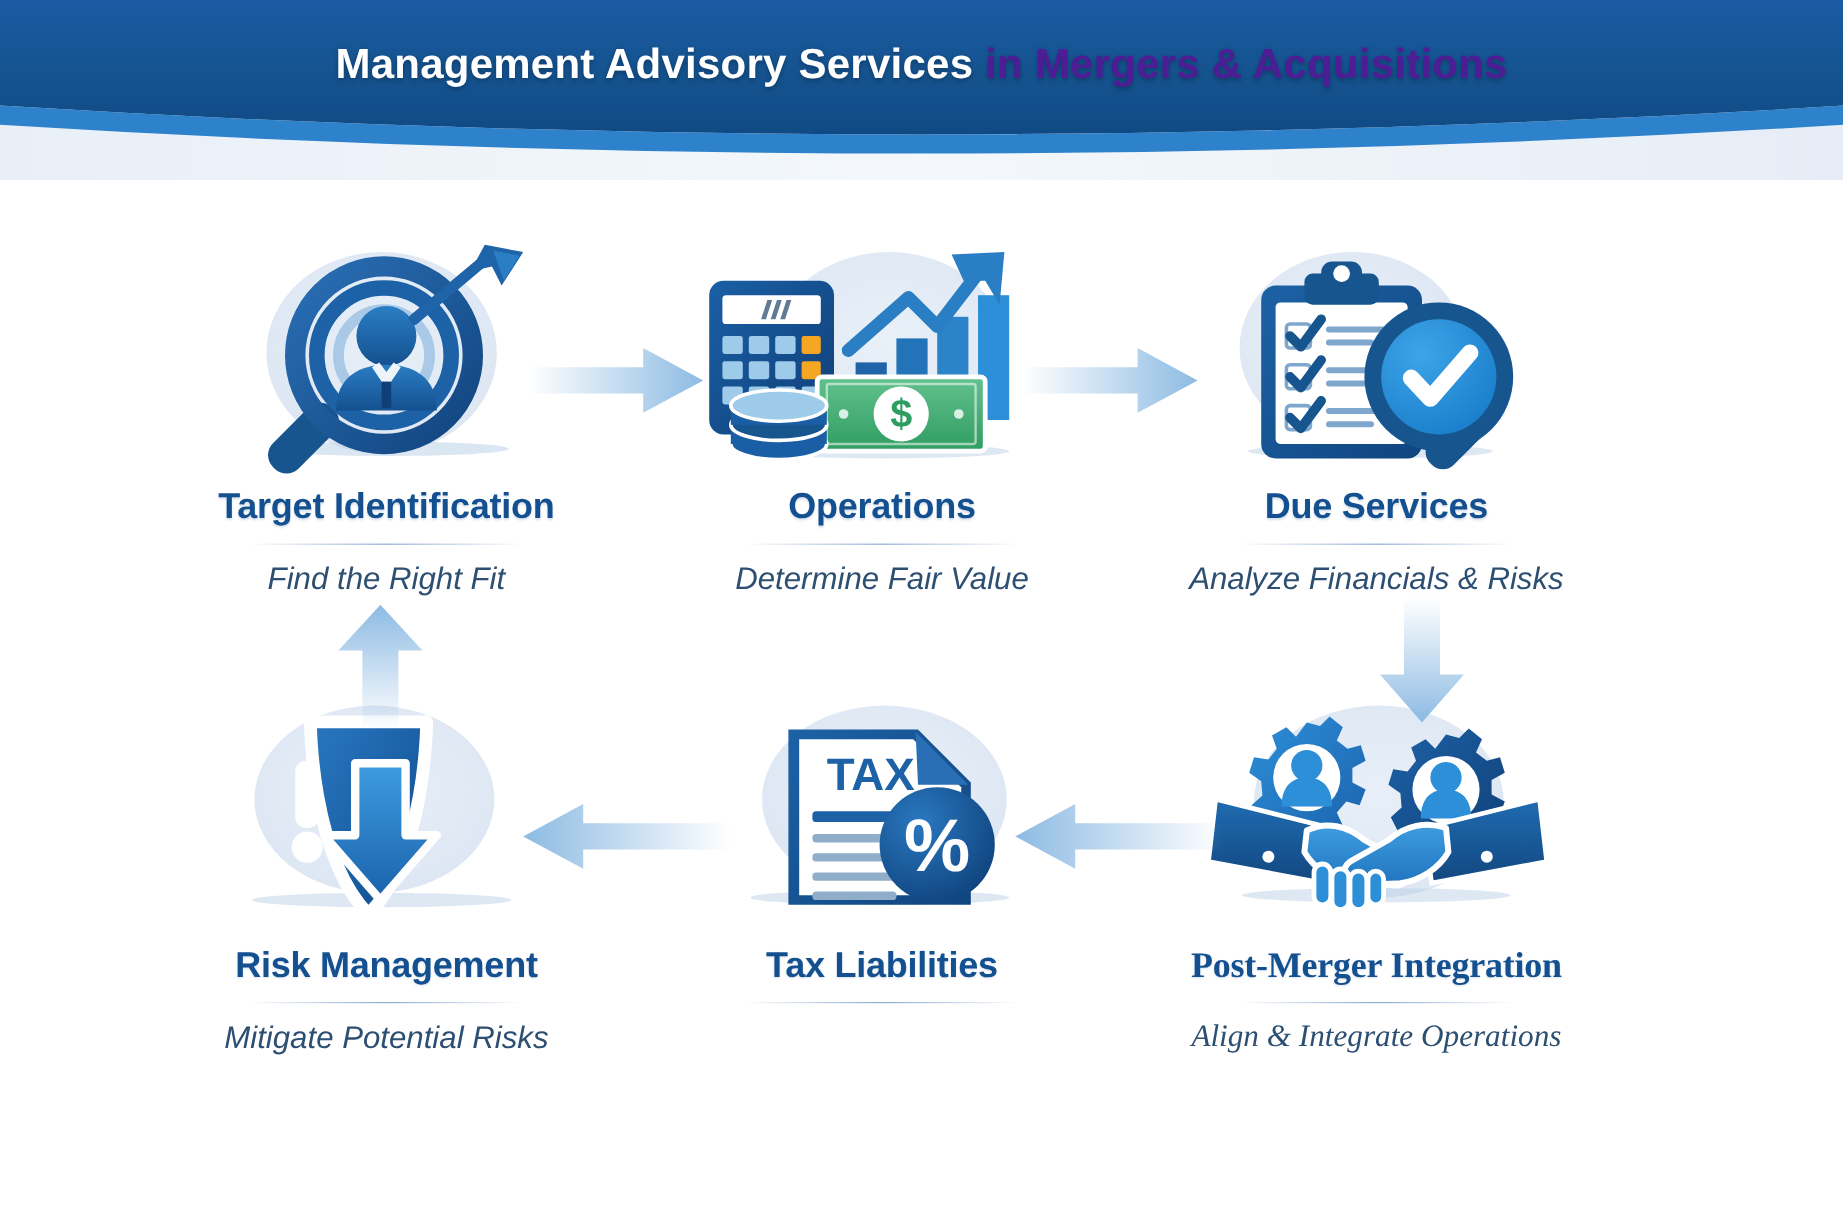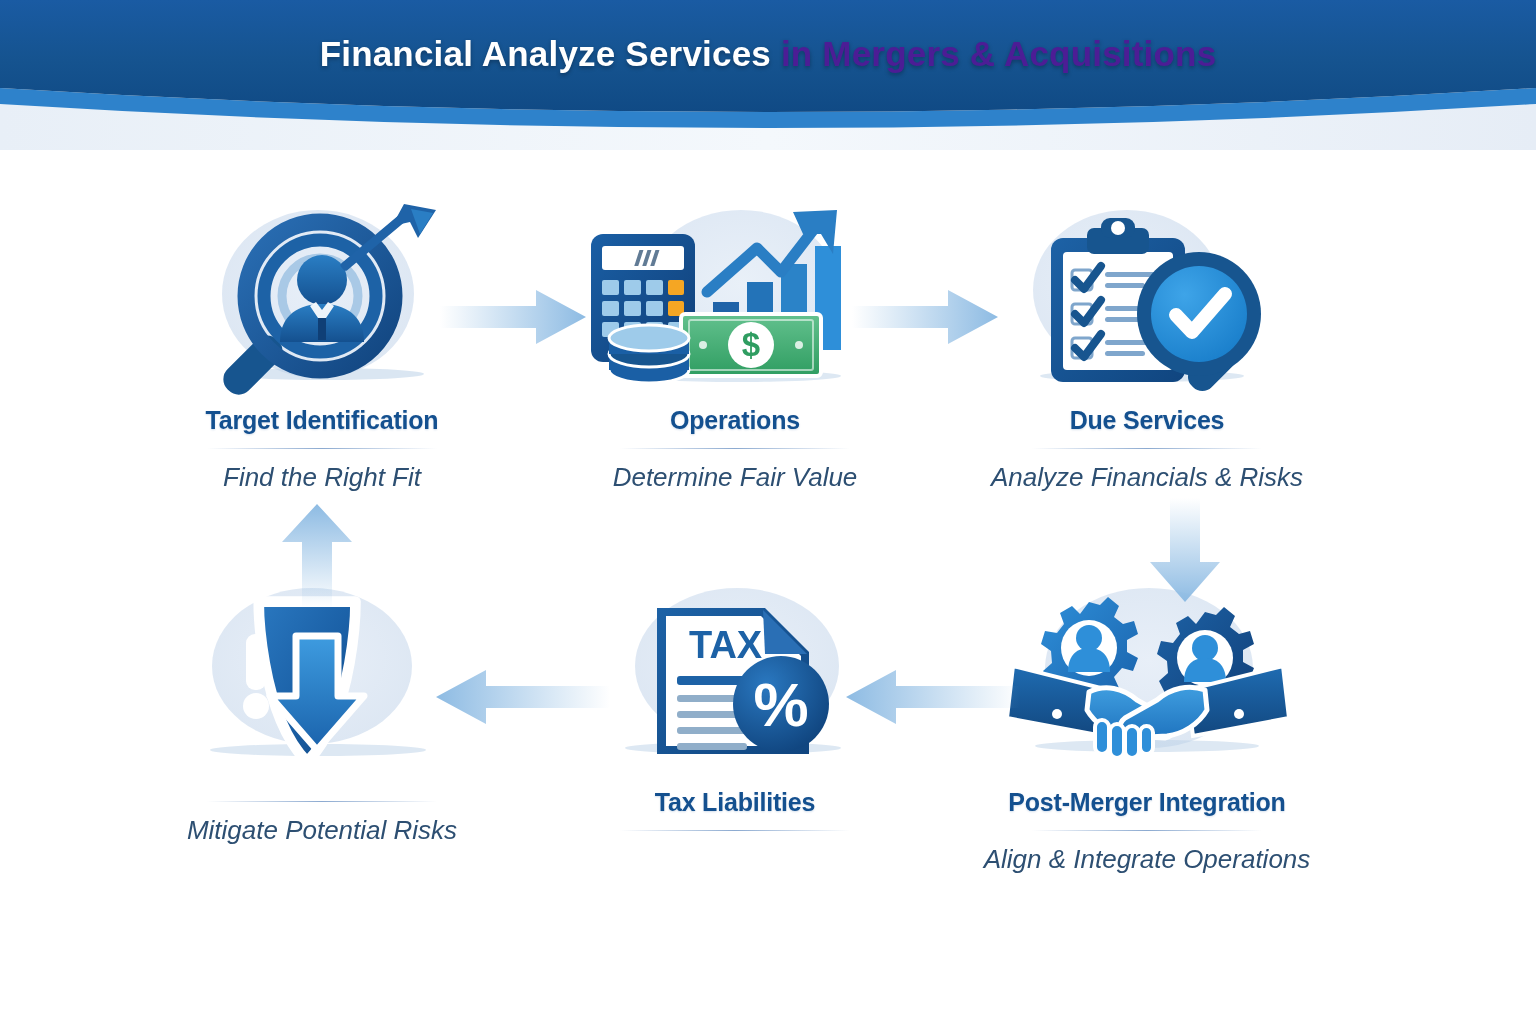--- a/index.html
+++ b/index.html
@@ -53,21 +53,21 @@
     text-align: center;
   }
   .node-art {
     position: relative;
     width: 340px;
     height: 210px;
   }
   .node-art svg { position:absolute; left:0; top:0; }
 
   .node-title {
-    font-size: 25px;
+    font-size: 30px;
     font-weight: bold;
     color: #14508f;
     letter-spacing: -0.2px;
     white-space: nowrap;
     text-shadow: 0 1px 2px rgba(20,80,143,.18);
   }
   .node-divider {
     width: 230px;
     height: 1px;
     margin: 13px auto 0 auto;
@@ -80,21 +80,21 @@
     color: #2d4f72;
     white-space: nowrap;
   }
 
   
   #node-target      { left: 152px;  top: 196px; }
   #node-valuation   { left: 565px;  top: 196px; }
   #node-duedil      { left: 977px;  top: 196px; }
   #node-risk        { left: 152px;  top: 578px; }
   #node-tax         { left: 565px;  top: 578px; }
-  #node-pmi         { left: 977px;  top: 578px; }
+  #node-pmi         { left: 977px;  top: 578px; font-family: Liberation Serif, serif; }
 
   .arrow { position: absolute; }
   #arrow-1 { left: 440px;  top: 282px; }
   #arrow-2 { left: 852px;  top: 282px; }
   #arrow-3 { left: 1140px; top: 498px; }
   #arrow-4 { left: 840px;  top: 662px; }
   #arrow-5 { left: 430px;  top: 662px; }
   #arrow-6 { left: 272px;  top: 498px; }
 </style>
 </head>
@@ -115,21 +115,21 @@
       </linearGradient>
     </defs>
 
     <path d="M0,96 Q768,146 1536,96 L1536,150 L0,150 Z" fill="url(#bandGrad)"></path>
 
     <path d="M0,88 Q768,136 1536,88 L1536,104 Q768,152 0,104 Z" fill="#2e82cb"></path>
 
     <path d="M0,0 L1536,0 L1536,88 Q768,136 0,88 Z" fill="url(#hdrGrad)"></path>
   </svg>
   <div id="header-title">
-    <span class="title-strong">Financial Analyze Services</span><span class="title-light"> in Mergers &amp; Acquisitions</span>
+    <span class="title-strong">Management Advisory Services</span><span class="title-light"> in Mergers &amp; Acquisitions</span>
   </div>
 </div>
 
 <div id="stage">
 
   <div class="node" id="node-target">
     <div class="node-art">
       <svg width="340" height="210" viewBox="0 0 340 210">
         <defs>
           <linearGradient id="tgtRing" x1="0" y1="0" x2="1" y2="1">
@@ -432,20 +432,21 @@
         <path d="M118,26 L200,26 C200,26 200,120 159,162 C118,120 118,26 118,26 Z" fill="url(#shieldG)" stroke="#ffffff" stroke-width="9" stroke-linejoin="round" transform="translate(-16,0) scale(1.18) translate(-14,-6)"></path>
 
         <g transform="translate(0,0)">
           <rect x="94" y="56" width="20" height="56" rx="9" fill="#ffffff"></rect>
           <circle cx="104" cy="128" r="13" fill="#ffffff"></circle>
         </g>
 
         <path d="M144,58 L186,58 L186,118 L212,118 L165,172 L118,118 L144,118 Z" fill="url(#dArrowG)" stroke="#ffffff" stroke-width="7" stroke-linejoin="round"></path>
       </svg>
     </div>
+    <div class="node-title">Risk Management</div>
     <div class="node-divider"></div>
     <div class="node-sub">Mitigate Potential Risks</div>
   </div>
 
   <svg class="arrow" id="arrow-1" width="170" height="70" viewBox="0 0 170 70">
     <defs>
       <linearGradient id="arrR1" x1="0" y1="0" x2="1" y2="0">
         <stop offset="0%" stop-color="#8dbbe3" stop-opacity="0"></stop>
         <stop offset="100%" stop-color="#8dbbe3" stop-opacity="1"></stop>
       </linearGradient>

